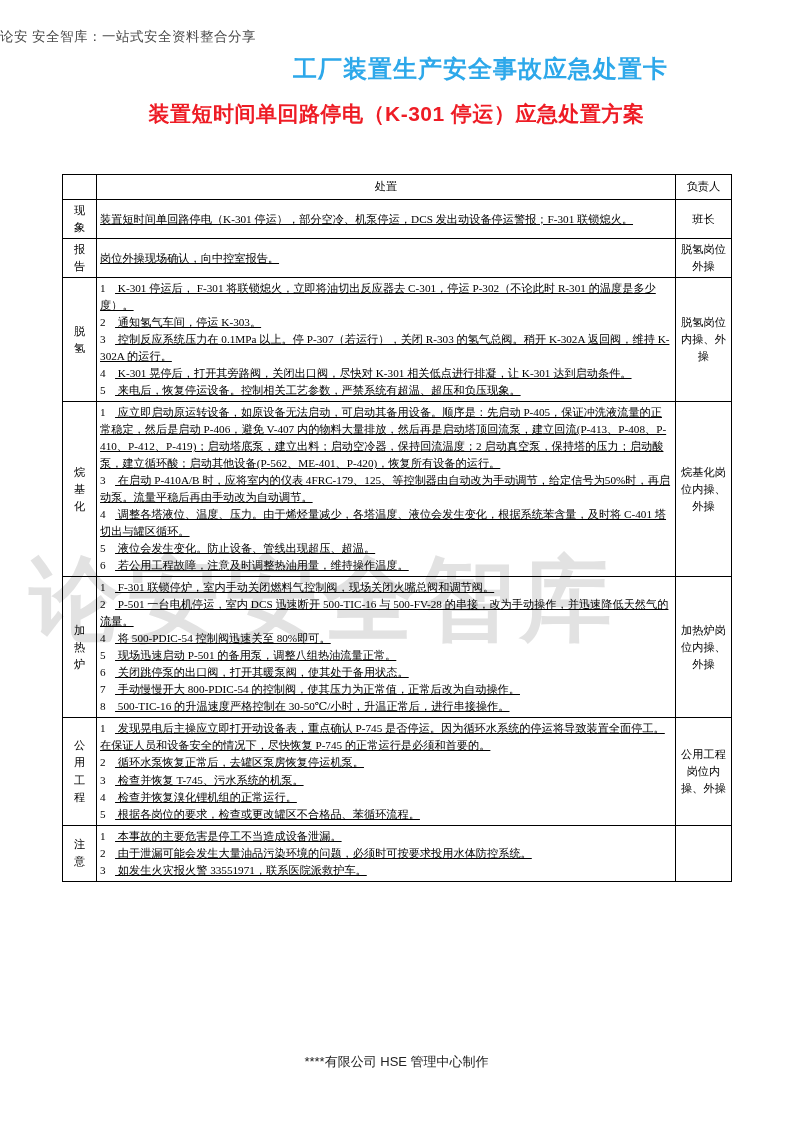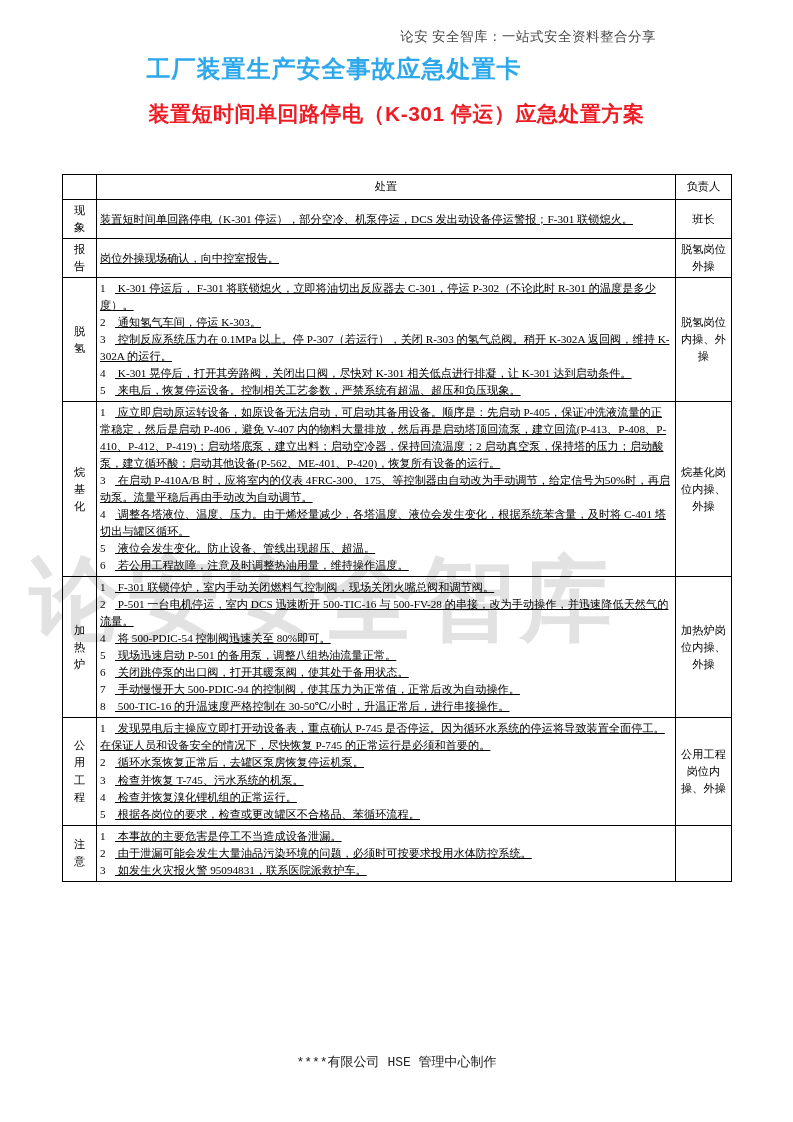--- a/index.html
+++ b/index.html
@@ -23,21 +23,21 @@
     box-sizing: border-box;
     padding: 0;
   }
 
   
   .wm-top {
     position: absolute;
     top: 28px;
     left: 0;
     width: 656px;
-    text-align: right;
+    text-align: left;
     font-family: "Liberation Serif", "DejaVu Serif", serif;
     font-size: 13.5px;
     color: #4a4a4a;
     letter-spacing: 0.5px;
     z-index: 5;
     white-space: nowrap;
   }
   .wm-big {
     position: absolute;
     top: 538px;
@@ -54,21 +54,21 @@
     pointer-events: none;
     user-select: none;
   }
 
   
   .doc-title {
     position: absolute;
     top: 53px;
     left: 0;
     width: 668px;
-    text-align: center;
+    text-align: right;
     font-family: "Liberation Sans", "DejaVu Sans", sans-serif;
     font-size: 24px;
     font-weight: 700;
     color: #2da8ea;
     letter-spacing: 1px;
     z-index: 5;
     white-space: nowrap;
   }
   .doc-subtitle {
     position: absolute;
@@ -151,21 +151,21 @@
   }
 
   
   .footer {
     position: absolute;
     top: 1053px;
     left: 0;
     width: 793px;
     text-align: center;
     font-size: 13px;
-    font-family: Liberation Mono, monospace;
+    font-family: Liberation Sans, sans-serif;
     color: #222;
     z-index: 5;
     white-space: nowrap;
   }
 </style>
 </head>
 <body>
 
 <div class="page">
 
@@ -227,40 +227,40 @@
             <td class="resp">脱氢岗位内操、外操</td>
           </tr>
           <tr>
             <td class="cat">
               <span>烷</span>
               <span>基</span>
               <span>化</span>
             </td>
             <td class="body">
               <div class="item"><span class="num">1</span><span> 应立即启动原运转设备，如原设备无法启动，可启动其备用设备。顺序是：先启动 P-405，保证冲洗液流量的正常稳定，然后是启动 P-406，避免 V-407 内的物料大量排放，然后再是启动塔顶回流泵，建立回流(P-413、P-408、P-410、P-412、P-419)；启动塔底泵，建立出料；启动空冷器，保持回流温度；2   启动真空泵，保持塔的压力；启动酸泵，建立循环酸；启动其他设备(P-562、ME-401、P-420)，恢复所有设备的运行。</span></div>
-              <div class="item"><span class="num">3</span><span> 在启动 P-410A/B 时，应将室内的仪表 4FRC-300、175、等控制器由自动改为手动调节，给定信号为50%时，再启动泵。流量平稳后再由手动改为自动调节。</span></div>
+              <div class="item"><span class="num">3</span><span> 在启动 P-410A/B 时，应将室内的仪表 4FRC-179、125、等控制器由自动改为手动调节，给定信号为50%时，再启动泵。流量平稳后再由手动改为自动调节。</span></div>
               <div class="item"><span class="num">4</span><span> 调整各塔液位、温度、压力。由于烯烃量减少，各塔温度、液位会发生变化，根据系统苯含量，及时将 C-401 塔切出与罐区循环。</span></div>
               <div class="item"><span class="num">5</span><span> 液位会发生变化。防止设备、管线出现超压、超温。</span></div>
               <div class="item"><span class="num">6</span><span> 若公用工程故障，注意及时调整热油用量，维持操作温度。</span></div>
             </td>
             <td class="resp">烷基化岗位内操、外操</td>
           </tr>
           <tr>
             <td class="cat">
               <span>加</span>
               <span>热</span>
               <span>炉</span>
             </td>
             <td class="body">
               <div class="item"><span class="num">1</span><span> F-301 联锁停炉，室内手动关闭燃料气控制阀，现场关闭火嘴总阀和调节阀。</span></div>
               <div class="item"><span class="num">2</span><span> P-501 一台电机停运，室内 DCS 迅速断开 500-TIC-16 与 500-FV-28 的串接，改为手动操作，并迅速降低天然气的流量。</span></div>
               <div class="item"><span class="num">4</span><span> 将 500-PDIC-54 控制阀迅速关至 80%即可。</span></div>
               <div class="item"><span class="num">5</span><span> 现场迅速启动 P-501 的备用泵，调整八组热油流量正常。</span></div>
               <div class="item"><span class="num">6</span><span> 关闭跳停泵的出口阀，打开其暖泵阀，使其处于备用状态。</span></div>
-              <div class="item"><span class="num">7</span><span> 手动慢慢开大 500-PDIC-94 的控制阀，使其压力为正常值，正常后改为自动操作。</span></div>
+              <div class="item"><span class="num">7</span><span> 手动慢慢开大 800-PDIC-54 的控制阀，使其压力为正常值，正常后改为自动操作。</span></div>
               <div class="item"><span class="num">8</span><span> 500-TIC-16 的升温速度严格控制在 30-50℃/小时，升温正常后，进行串接操作。</span></div>
             </td>
             <td class="resp">加热炉岗位内操、外操</td>
           </tr>
           <tr>
             <td class="cat">
               <span>公</span>
               <span>用</span>
               <span>工</span>
               <span>程</span>
@@ -275,21 +275,21 @@
             <td class="resp">公用工程岗位内操、外操</td>
           </tr>
           <tr>
             <td class="cat">
               <span>注</span>
               <span>意</span>
             </td>
             <td class="body">
               <div class="item"><span class="num">1</span><span> 本事故的主要危害是停工不当造成设备泄漏。</span></div>
               <div class="item"><span class="num">2</span><span> 由于泄漏可能会发生大量油品污染环境的问题，必须时可按要求投用水体防控系统。</span></div>
-              <div class="item"><span class="num">3</span><span> 如发生火灾报火警 95094831，联系医院派救护车。</span></div>
+              <div class="item"><span class="num">3</span><span> 如发生火灾报火警 33551971，联系医院派救护车。</span></div>
             </td>
             <td class="resp"></td>
           </tr>
         </tbody>
     </table>
   </div>
 
   <div class="footer">****有限公司 HSE 管理中心制作</div>
 
 </div>

